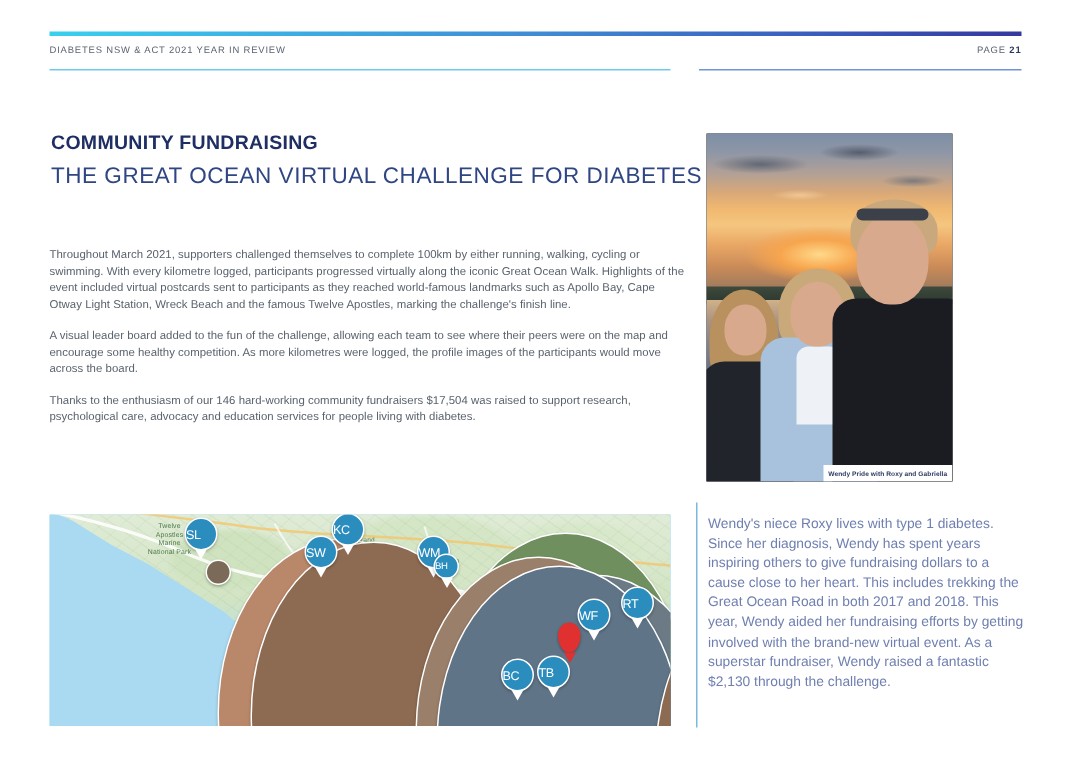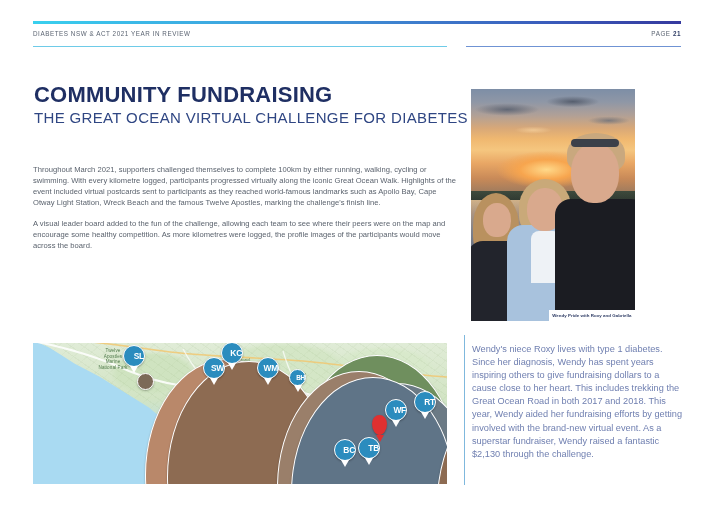--- a/index.html
+++ b/index.html
@@ -76,21 +76,21 @@
     width: 215px;
     height: 1.4px;
     background: #6f93d4;
   }
 
   
   .title {
     position: absolute;
     left: 34px;
     top: 85px;
-    font-size: 22px;
+    font-size: 13px;
     font-weight: bold;
     letter-spacing: 0.2px;
     color: #1f2f63;
     line-height: 20px;
   }
 
   .subtitle {
     position: absolute;
     left: 34px;
     top: 110px;
@@ -208,24 +208,24 @@
   
   .pin {
     position: absolute;
     width: 22px;
     height: 22px;
     border-radius: 50%;
     background: #2b8cbe;
     border: 1.4px solid #ffffff;
     color: #ffffff;
     font-size: 8.4px;
-    font-weight: bold;
+    font-weight: normal;
     display: flex;
     align-items: center;
-    justify-content: flex-end;
+    justify-content: flex-start;
     letter-spacing: -0.2px;
     box-shadow: 0 1px 2px rgba(0,0,0,.28);
   }
   .pin::after {
     content: "";
     position: absolute;
     left: 50%;
     top: 100%;
     transform: translateX(-50%);
     width: 0; height: 0;
@@ -385,20 +385,21 @@
   </div>
   <div class="header-rule-left"></div>
   <div class="header-rule-right"></div>
 
   <div class="title">COMMUNITY FUNDRAISING</div>
   <div class="subtitle">THE GREAT OCEAN VIRTUAL CHALLENGE FOR DIABETES</div>
 
   <div class="body-copy">
     <p>Throughout March 2021, supporters challenged themselves to complete 100km by either running, walking, cycling or swimming. With every kilometre logged, participants progressed virtually along the iconic Great Ocean Walk. Highlights of the event included virtual postcards sent to participants as they reached world-famous landmarks such as Apollo Bay, Cape Otway Light Station, Wreck Beach and the famous Twelve Apostles, marking the challenge's finish line.</p>
     <p>A visual leader board added to the fun of the challenge, allowing each team to see where their peers were on the map and encourage some healthy competition. As more kilometres were logged, the profile images of the participants would move across the board.</p>
+    <p>Thanks to the enthusiasm of our 146 hard-working community fundraisers $17,504 was raised to support research, psychological care, advocacy and education services for people living with diabetes.</p>
   </div>
 
   <div class="map">
     <div class="map-sea"></div>
     <div class="map-land"></div>
     <div class="map-land-detail"></div>
 
     <svg class="map-road" viewBox="0 0 414 130">
       <path d="M0 14 C 40 22, 70 32, 96 44 C 130 58, 160 62, 196 60 C 240 58, 280 66, 318 80 C 350 92, 380 96, 414 92" fill="none" stroke="#ffffff" stroke-width="2.2" opacity=".85"></path>
       <path d="M0 8 C 50 14, 88 18, 130 24 C 180 31, 240 30, 290 36 C 340 42, 380 48, 414 50" fill="none" stroke="#f2c66b" stroke-width="1.6" opacity=".8"></path>
@@ -425,21 +426,21 @@
 
     <div class="pin" style="left:90px; top:2px;">
         <span>SL</span>
       </div>
     <div class="pin" style="left:170px; top:14px;">
         <span>SW</span>
       </div>
     <div class="pin" style="left:188px; top:-1px;">
         <span>KC</span>
       </div>
-    <div class="pin" style="left:224px; top:14px;">
+    <div class="pin" style="left:245px; top:14px;">
         <span>WM</span>
       </div>
     <div class="pin small" style="left:256px; top:26px;">
         <span>BH</span>
       </div>
     <div class="pin" style="left:352px; top:56px;">
         <span>WF</span>
       </div>
     <div class="pin" style="left:381px; top:48px;">
         <span>RT</span>

